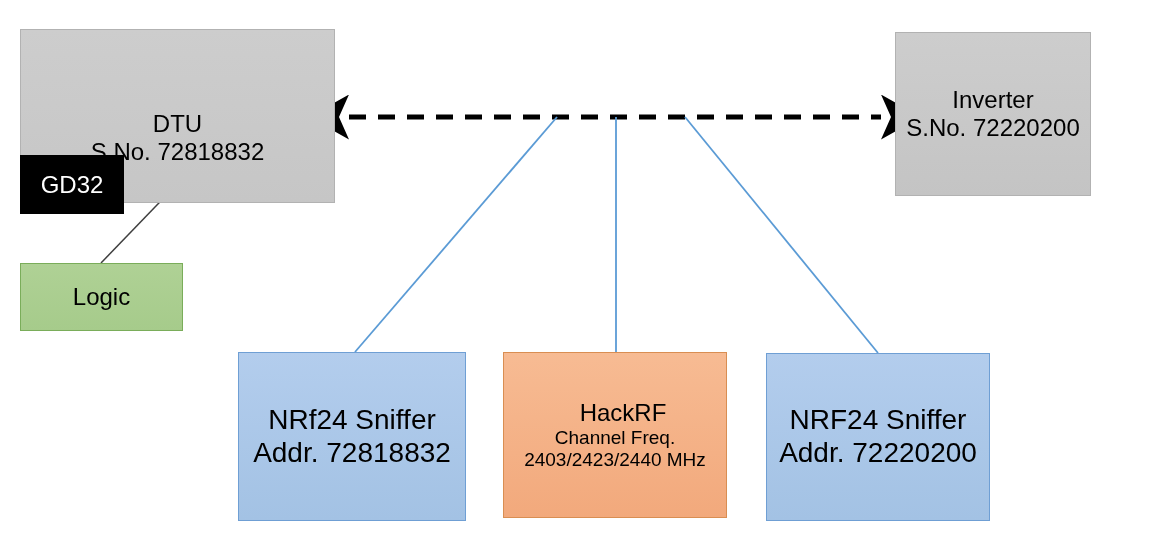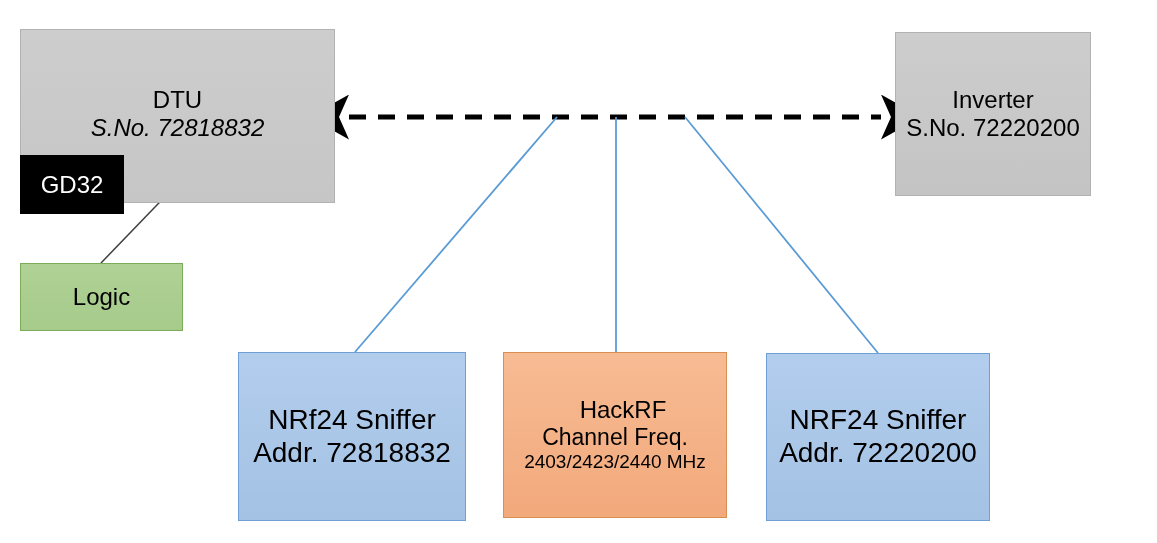--- a/index.html
+++ b/index.html
@@ -36,24 +36,24 @@
     text-align: center;
     line-height: 1.17;
     color: #000000;
   }
   
   #dtu-node {
     left: 20px; top: 29px; width: 315px; height: 174px;
     background: linear-gradient(to bottom, #cdcdcd 0%, #c6c6c6 100%);
     border: 1px solid #b2b2b2;
     justify-content: flex-start;
-    padding-top: 56px;
+    padding-top: 80px;
   }
   #dtu-node .t1 { font-size: 24px; }
-  #dtu-node .t2 { font-size: 24px; font-style: italic; }
+  #dtu-node .t2 { font-size: 24px; }
 
   
   #inverter-node {
     left: 895px; top: 32px; width: 196px; height: 164px;
     background: linear-gradient(to bottom, #cdcdcd 0%, #c4c4c4 100%);
     border: 1px solid #b2b2b2;
   }
   #inverter-node .t1 { font-size: 24px; }
   #inverter-node .t2 { font-size: 24px; }
 
@@ -87,21 +87,21 @@
   #sniffer-left-node  { left: 238px; top: 352px; width: 228px; height: 169px; }
   #sniffer-right-node { left: 766px; top: 353px; width: 224px; height: 168px; }
   .sniffer .t1, .sniffer .t2 { font-size: 28px; }
 
   #hackrf-node {
     left: 503px; top: 352px; width: 224px; height: 166px;
     background: linear-gradient(to bottom, #f7bb93 0%, #f2a97c 100%);
     border: 1px solid #d98e52;
   }
   #hackrf-node .t1 { font-size: 24px; margin-left: 16px; }
-  #hackrf-node .t2 { font-size: 23px; }
+  #hackrf-node .t2 { font-size: 19px; }
   #hackrf-node .t3 { font-size: 19px; }
 
   
   .sq {
     position: relative;
     display: inline-block;
   }
   .sq::after {
     content: "";
     position: absolute;

